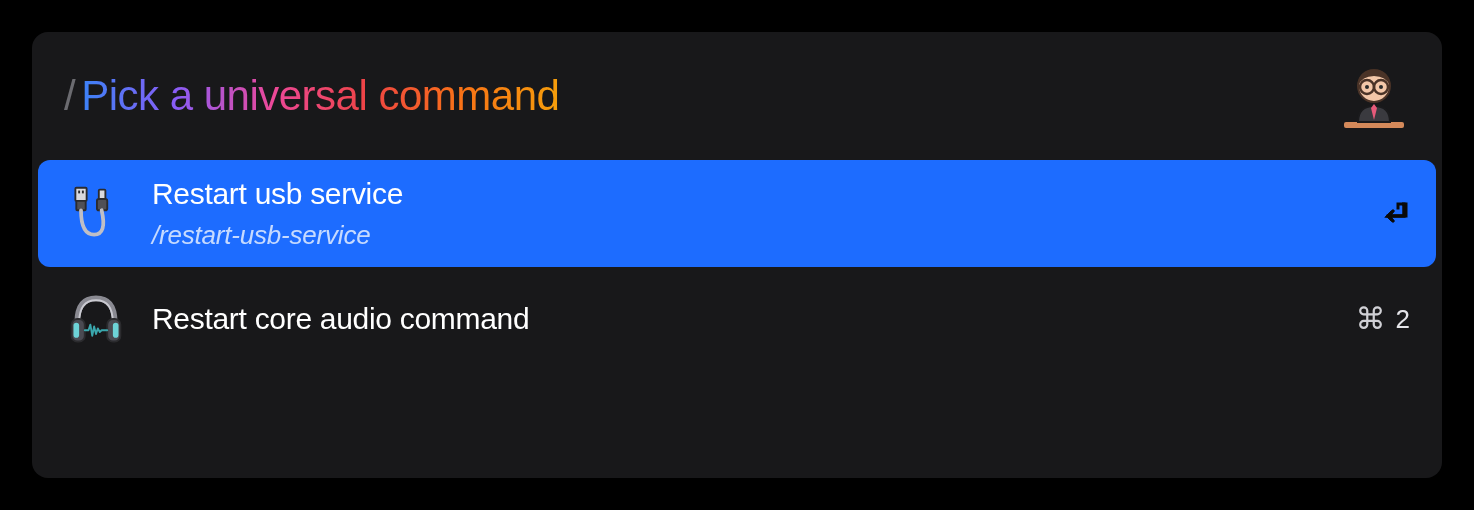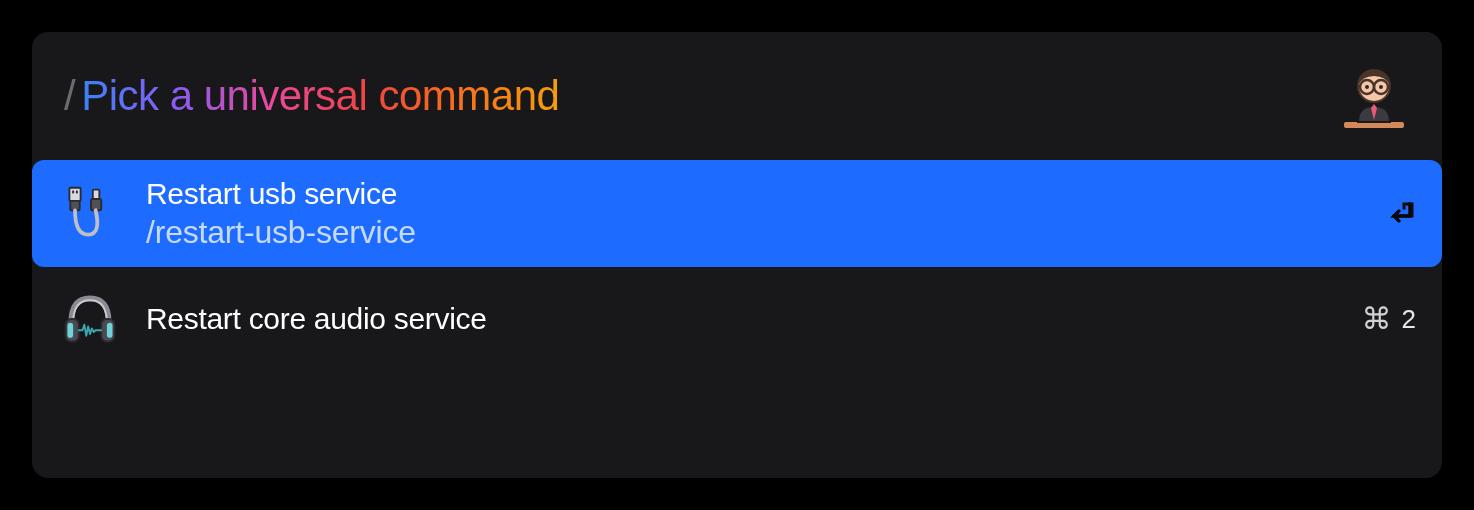--- a/index.html
+++ b/index.html
@@ -43,21 +43,21 @@
     color: transparent;
   }
   .avatar {
     width: 72px;
     height: 72px;
     display: flex;
     align-items: center;
     justify-content: center;
   }
   .list {
-    padding: 0 0;
+    padding: 0 6px;
   }
   .item {
     display: flex;
     align-items: center;
     padding: 16px 26px;
     border-radius: 12px;
     margin: 0 0 4px 0;
     cursor: pointer;
   }
   .item.selected {
@@ -78,24 +78,25 @@
   }
   .item-title {
     font-size: 30px;
     font-weight: 400;
     color: #ffffff;
     line-height: 1.2;
     letter-spacing: -0.3px;
   }
   .item.selected .item-title { color: #ffffff; }
   .item-sub {
-    font-size: 32px;
+    font-size: 26px;
     color: #828288;
-    margin-top: 2px;
+    margin-top: 8px;
     letter-spacing: -0.2px;
+    font-style: italic;
   }
   .item.selected .item-sub { color: rgba(255,255,255,0.75); }
   .item-accessory {
     display: flex;
     align-items: center;
     gap: 10px;
     font-size: 26px;
     color: #d0d0d5;
   }
   .item.selected .item-accessory { color: #0a0a0a; }
@@ -182,21 +183,21 @@
           <rect x="6" y="32" width="14" height="24" rx="6" fill="#4a4a52" stroke="#2b2b2e" stroke-width="2"></rect>
           <rect x="8" y="36" width="6" height="16" rx="3" fill="#6dd3d8"></rect>
 
           <rect x="44" y="32" width="14" height="24" rx="6" fill="#4a4a52" stroke="#2b2b2e" stroke-width="2"></rect>
           <rect x="50" y="36" width="6" height="16" rx="3" fill="#6dd3d8"></rect>
 
           <path d="M20 44 L24 44 L26 38 L28 50 L30 40 L32 48 L34 42 L36 46 L38 44 L44 44" fill="none" stroke="#3aa7ad" stroke-width="2" stroke-linejoin="round" stroke-linecap="round"></path>
         </svg>
       </div>
       <div class="item-text">
-        <div class="item-title">Restart core audio service</div>
+        <div class="item-title">Restart core audio command</div>
       </div>
       <div class="item-accessory">
         <span class="key-cmd">⌘</span>
         <span class="key-num">2</span>
       </div>
     </div>
 
   </div>
 </div>
 

